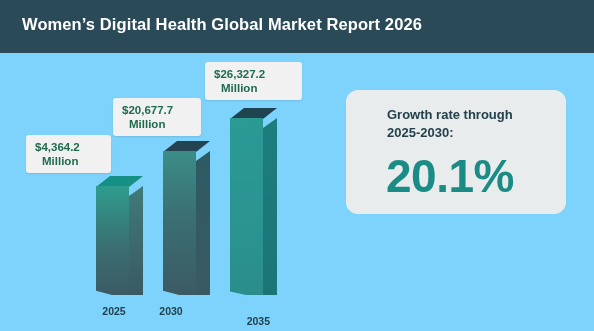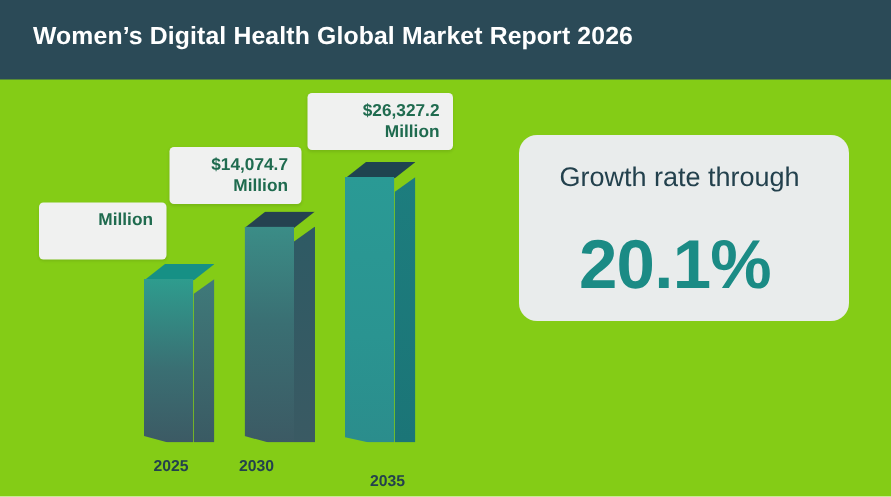--- a/index.html
+++ b/index.html
@@ -7,21 +7,21 @@
     padding: 0;
     background: #ffffff;
   }
   body {
     font-family: "Liberation Sans", sans-serif;
   }
   #infographic {
     position: relative;
     width: 594px;
     height: 331px;
-    background: #84cc16;
+    background: #7dd3fc;
     overflow: hidden;
   }
 
   
   .header-bar {
     position: absolute;
     left: 0;
     top: 0;
     width: 594px;
     height: 53px;
@@ -85,21 +85,20 @@
 
   
   .callout {
     position: absolute;
     background: #f0f1f0;
     border-radius: 3px;
     box-shadow: 0 1px 2px rgba(0,0,0,0.10);
     padding: 5px 9px 6px 9px;
     box-sizing: border-box;
     line-height: 1.25;
-    text-align: right;
   }
   .callout-value,
   .callout-unit {
     display: block;
     font-size: 11.5px;
     font-weight: bold;
     color: #1f6b4f;
     white-space: nowrap;
   }
   .callout-unit {
@@ -112,25 +111,25 @@
     left: 346px;
     top: 90px;
     width: 220px;
     height: 124px;
     background: #e9ecec;
     border-radius: 12px;
     box-sizing: border-box;
   }
   .growth-label {
     position: absolute;
-    left: 27px;
+    left: 41px;
     top: 16px;
     width: 175px;
-    font-size: 18px;
-    font-weight: normal;
+    font-size: 13px;
+    font-weight: bold;
     color: #23414d;
     line-height: 1.35;
   }
   .growth-label span { display: block; white-space: nowrap; }
   .growth-value {
     position: absolute;
     left: 40px;
     top: 59px;
     font-size: 46px;
     font-weight: bold;
@@ -197,33 +196,35 @@
                   height:177px;">
       </div>
     </div>
 
     <div class="axis-label" style="left:92px; top:252px; width:44px;">2025</div>
     <div class="axis-label" style="left:149px; top:252px; width:44px;">2030</div>
     <div class="axis-label" style="left:226px; top:262px; width:44px;text-align:right;">2035</div>
   </div>
 
   <div class="callout" style="left:26px; top:135px; width:85px; height:38px;">
+    <span class="callout-value">$4,364.2</span>
     <span class="callout-unit">Million</span>
   </div>
 
   <div class="callout" style="left:113px; top:98px; width:88px; height:38px;">
-    <span class="callout-value">$14,074.7</span>
+    <span class="callout-value">$20,677.7</span>
     <span class="callout-unit">Million</span>
   </div>
 
   <div class="callout" style="left:205px; top:62px; width:97px; height:38px;">
     <span class="callout-value">$26,327.2</span>
     <span class="callout-unit">Million</span>
   </div>
 
   <div class="growth-panel">
     <div class="growth-label">
       <span>Growth rate through</span>
+      <span>2025-2030:</span>
     </div>
     <div class="growth-value">20.1%</div>
   </div>
 
 </div>
 
 </body></html>

